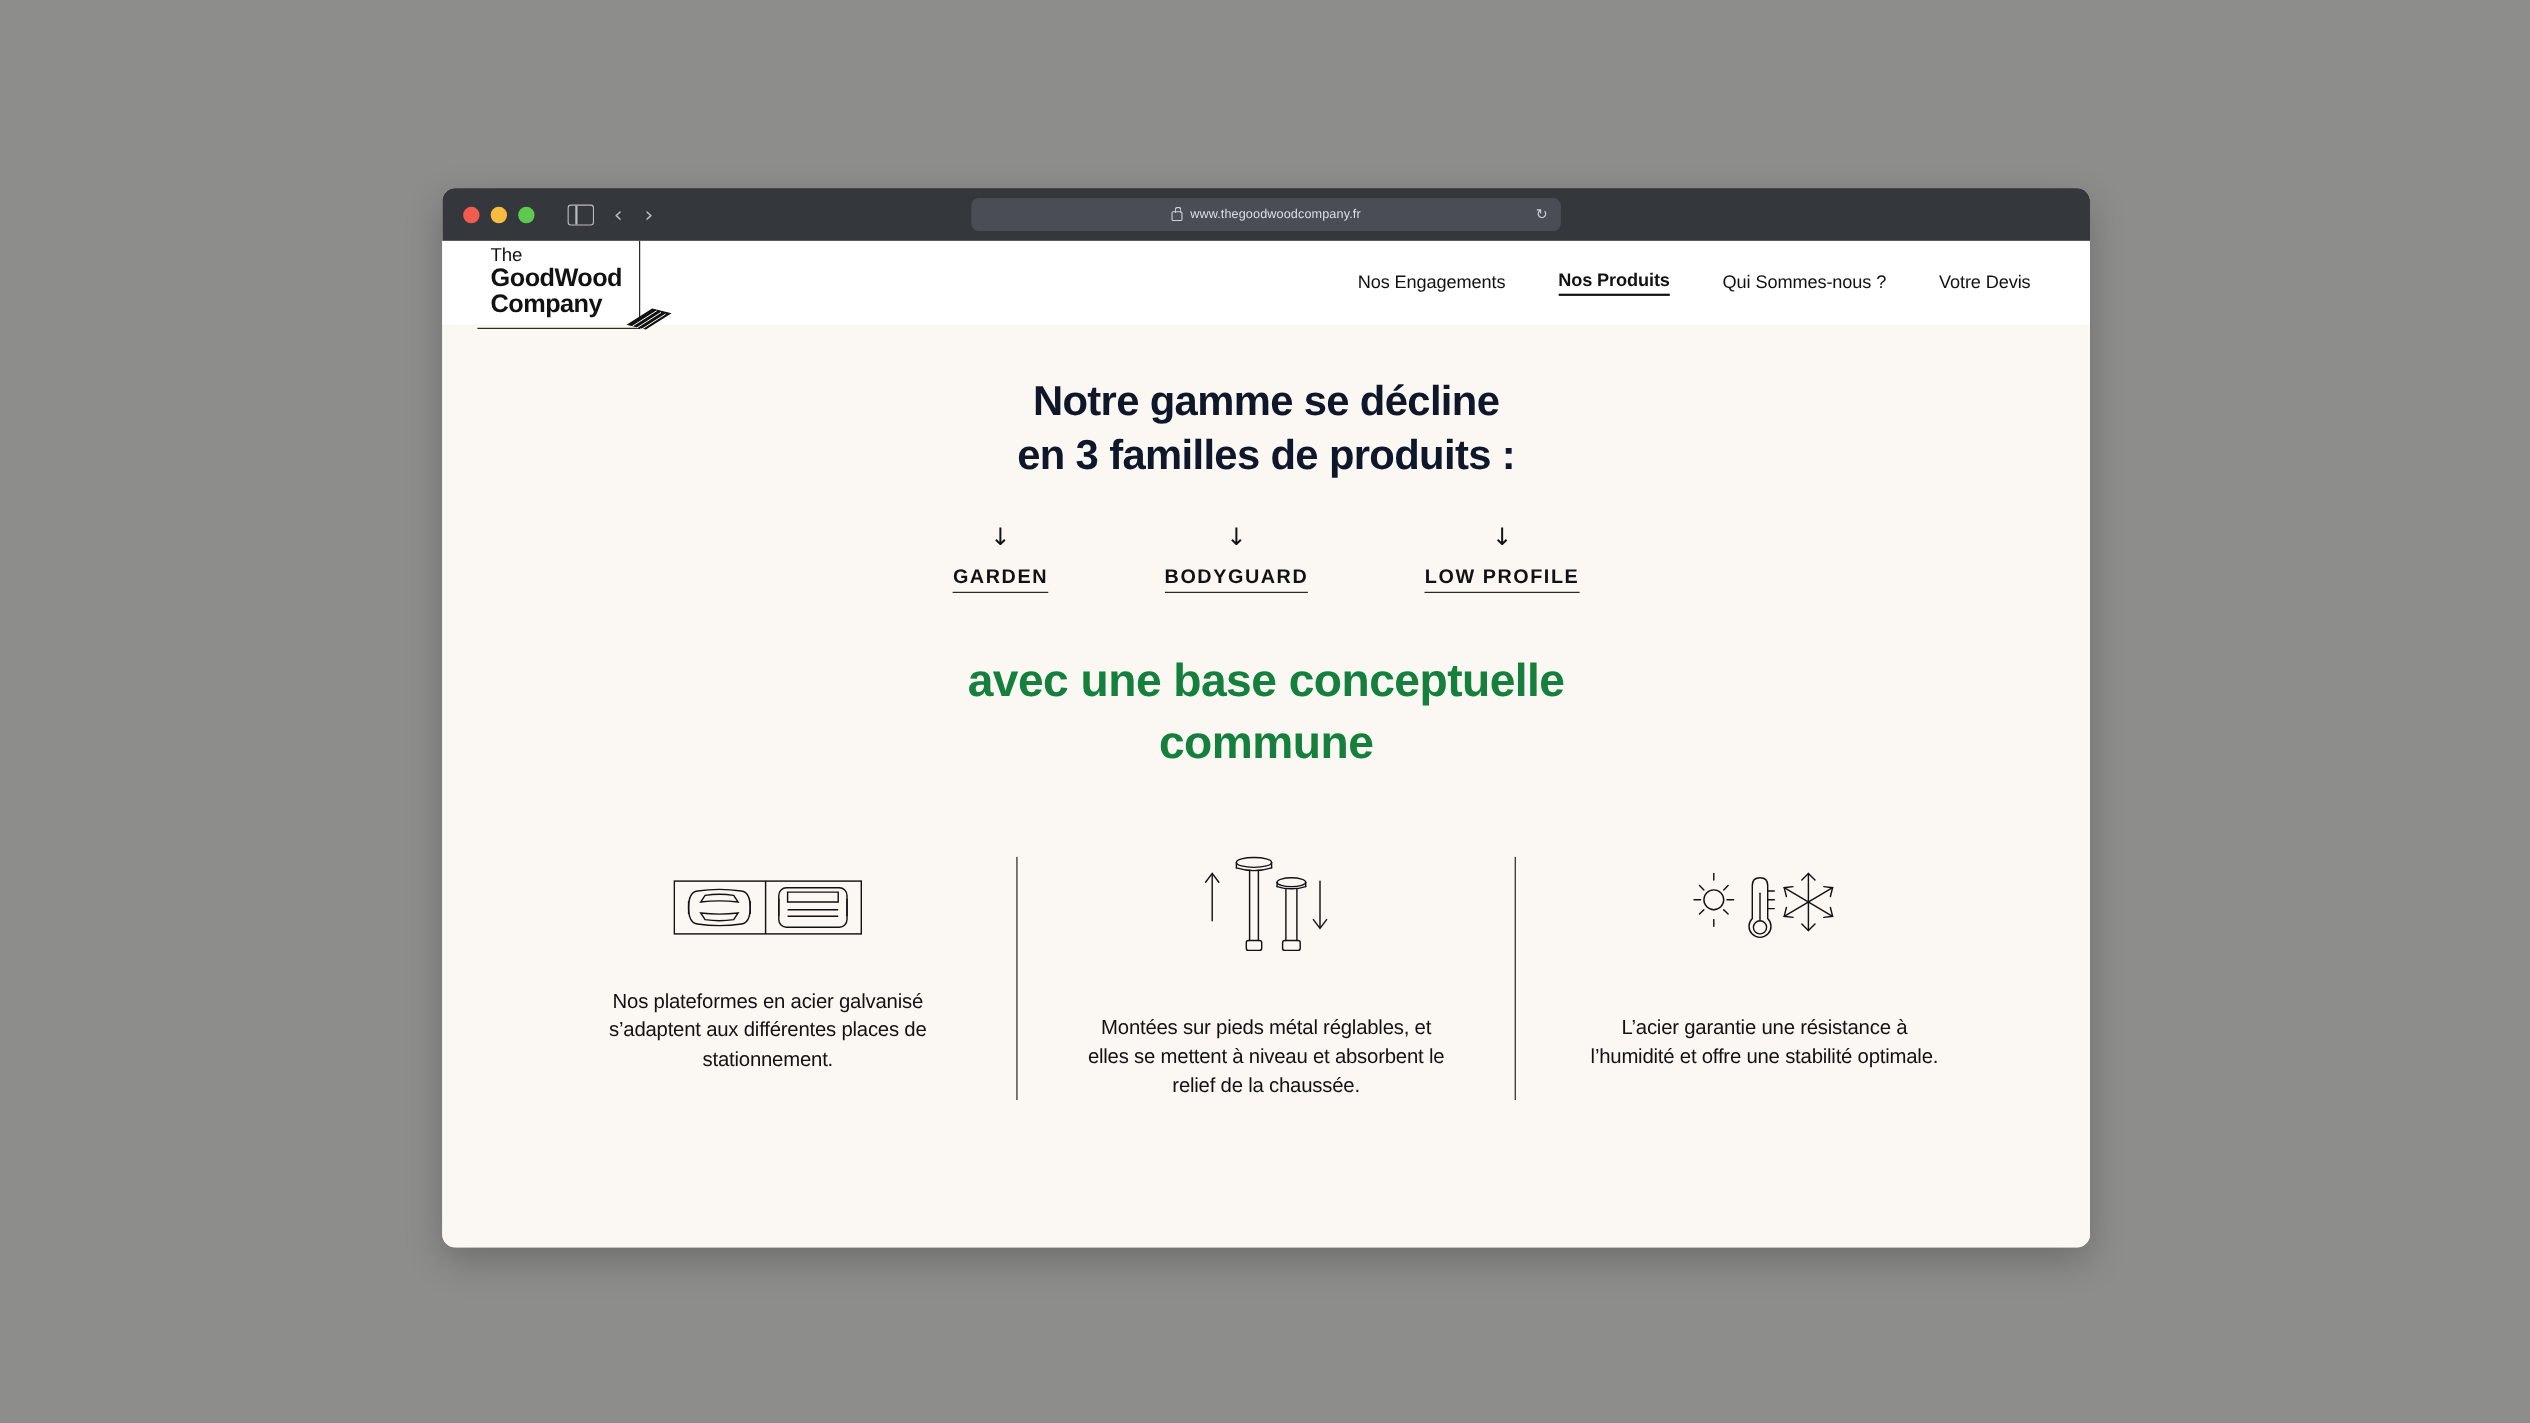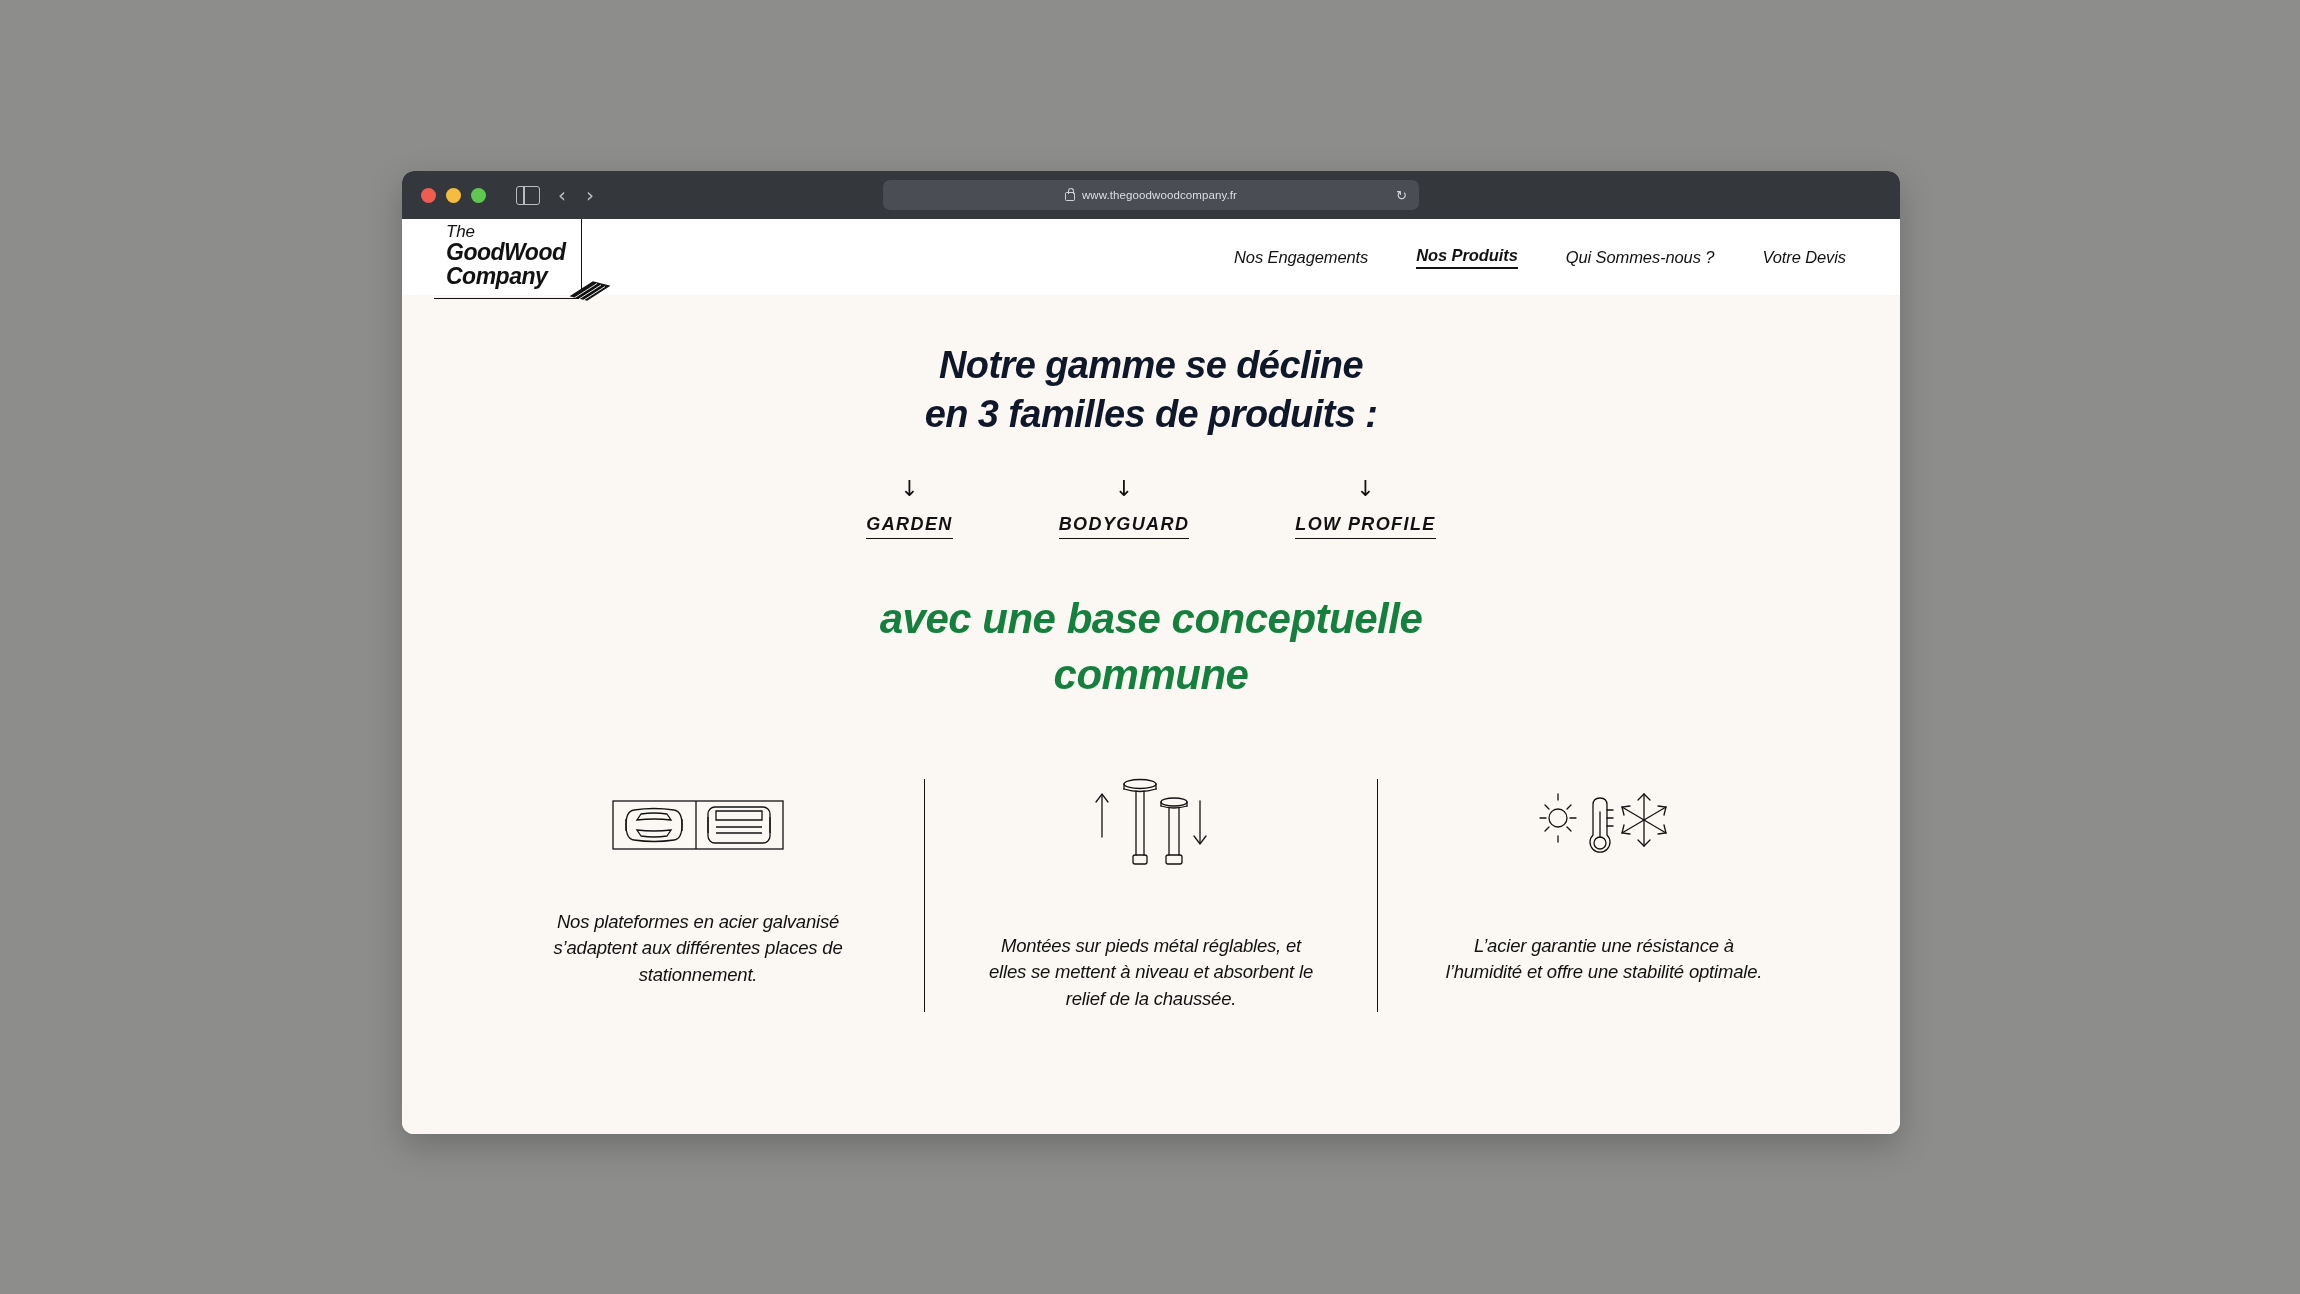--- a/index.html
+++ b/index.html
@@ -123,21 +123,20 @@
     color: #cfd2d6;
     font-family: "DejaVu Sans", sans-serif;
   }
 
   
   .page {
     height: 915px;
     background: #fbf8f3;
     position: relative;
     overflow: hidden;
-    font-style: italic;
   }
 
   .site-header {
     height: 76px;
     background: #ffffff;
     display: flex;
     align-items: center;
     justify-content: space-between;
     padding: 0 36px 0 36px;
     position: relative;
@@ -249,21 +248,21 @@
     position: relative;
   }
   .feature + .feature { border-left: 1.3px solid #121212; gap: 24px; }
   .feature-icon {
     height: 92px;
     display: flex;
     align-items: center;
     justify-content: center;
   }
   .feature-text {
-    margin-top: 38px;
+    margin-top: 26px;
     font-size: 18.5px;
     line-height: 1.42;
     color: #121212;
     text-align: center;
     max-width: 330px;
     letter-spacing: -0.2px;
   }
 </style>
 </head>
 <body>

